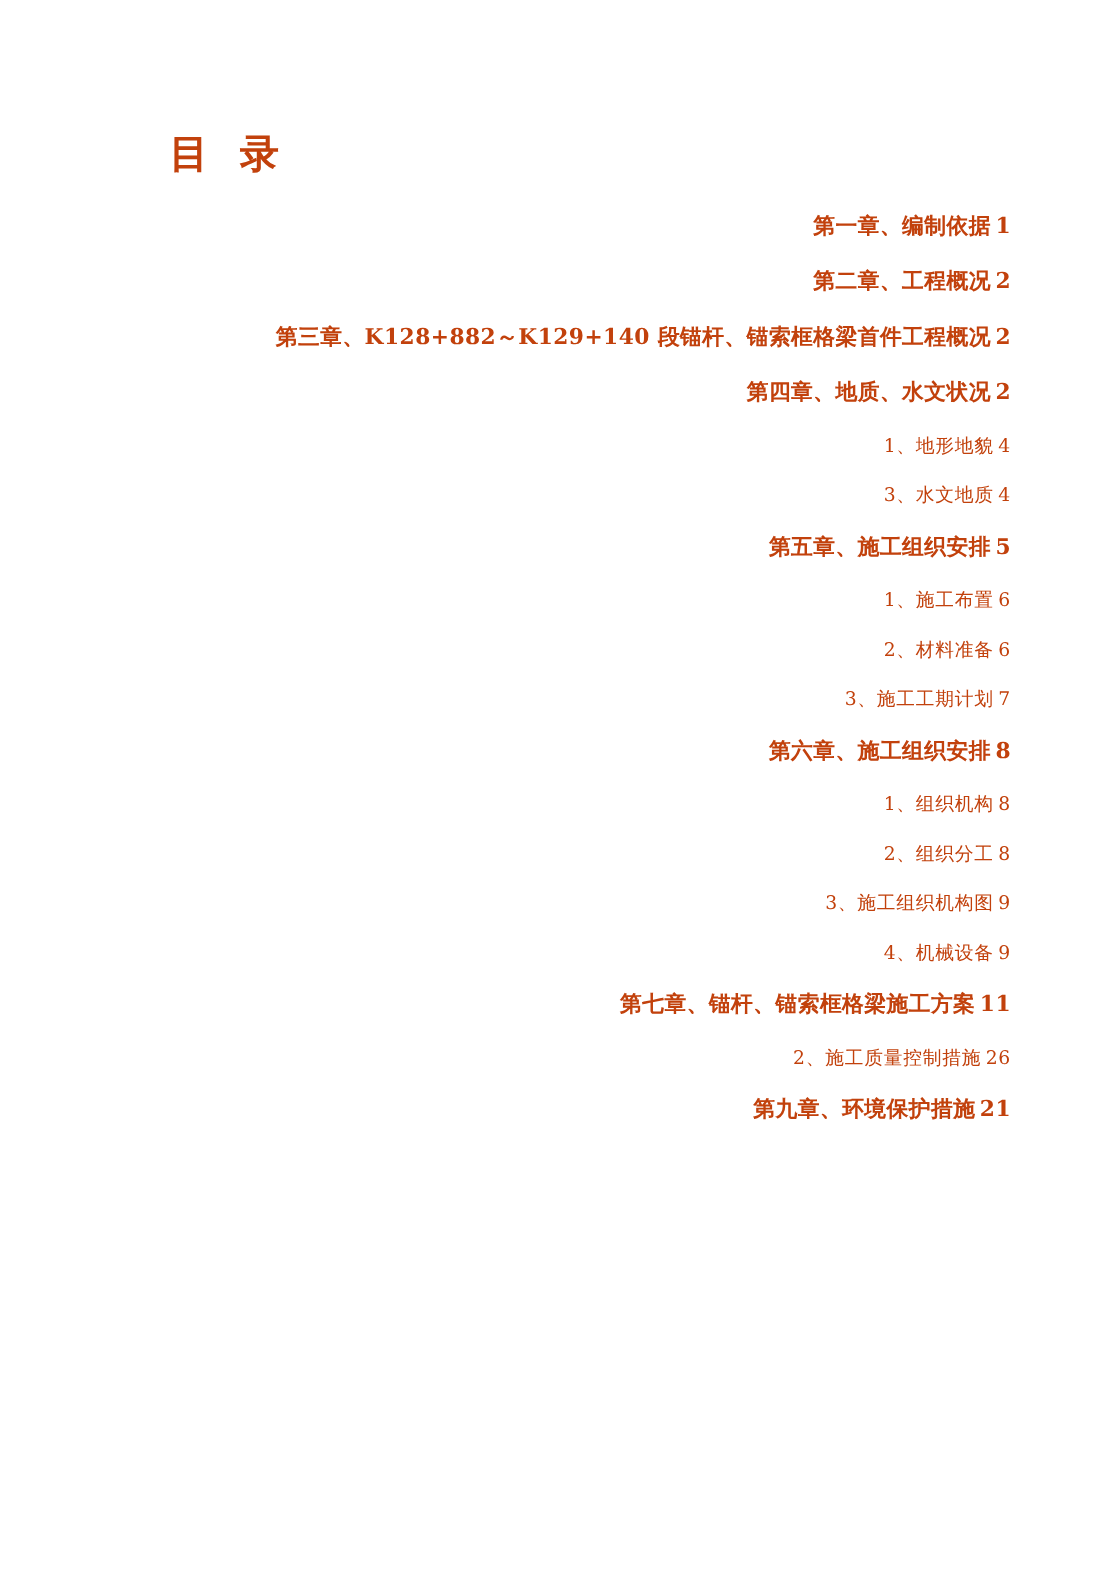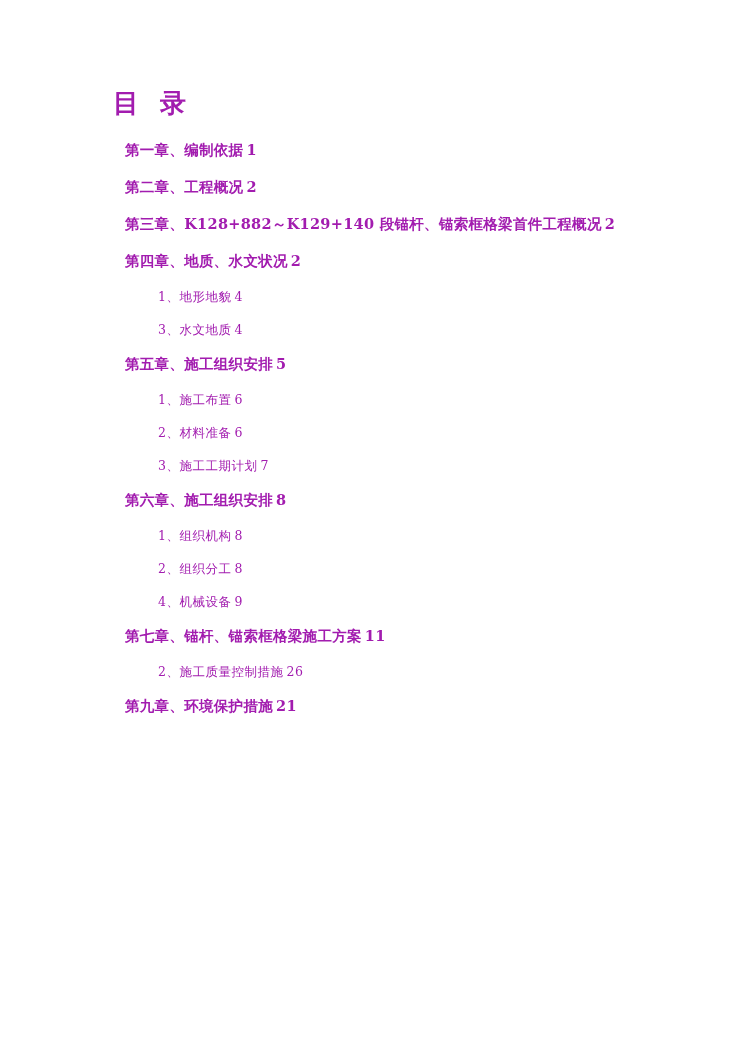--- a/index.html
+++ b/index.html
@@ -8,40 +8,41 @@
     background: #ffffff;
   }
   .page {
     position: relative;
     width: 744px;
     height: 1052px;
     background: #ffffff;
     box-sizing: border-box;
     overflow: hidden;
     font-family: "DejaVu Serif", "Liberation Serif", serif;
-    color: #a21caf;
+    color: #c2410c;
   }
   .content {
     position: absolute;
     left: 113px;
     top: 88px;
     right: 70px;
   }
   .doc-title {
     font-family: "DejaVu Serif", "Liberation Serif", serif;
     font-size: 26px;
     font-weight: bold;
     letter-spacing: 6px;
     margin: 0 0 22px 0;
     line-height: 1.2;
   }
   .toc-list {
     list-style: none;
-    margin: 12px;
+    margin: 0;
     padding: 0;
+    text-align: right;
   }
   .toc-entry {
     font-family: "DejaVu Serif", "Liberation Serif", serif;
     white-space: nowrap;
   }
   .toc-entry.level-1 {
     font-size: 14.5px;
     font-weight: bold;
     margin: 0 0 18px 0;
     letter-spacing: 0.3px;
@@ -74,19 +75,20 @@
         <li class="toc-entry level-1"><span class="label">第四章、地质、水文状况</span><span class="page-num">2</span></li>
         <li class="toc-entry level-2"><span class="label">1、地形地貌</span><span class="page-num">4</span></li>
         <li class="toc-entry level-2"><span class="label">3、水文地质</span><span class="page-num">4</span></li>
         <li class="toc-entry level-1"><span class="label">第五章、施工组织安排</span><span class="page-num">5</span></li>
         <li class="toc-entry level-2"><span class="label">1、施工布置</span><span class="page-num">6</span></li>
         <li class="toc-entry level-2"><span class="label">2、材料准备</span><span class="page-num">6</span></li>
         <li class="toc-entry level-2"><span class="label">3、施工工期计划</span><span class="page-num">7</span></li>
         <li class="toc-entry level-1"><span class="label">第六章、施工组织安排</span><span class="page-num">8</span></li>
         <li class="toc-entry level-2"><span class="label">1、组织机构</span><span class="page-num">8</span></li>
         <li class="toc-entry level-2"><span class="label">2、组织分工</span><span class="page-num">8</span></li>
+        <li class="toc-entry level-2"><span class="label">3、施工组织机构图</span><span class="page-num">9</span></li>
         <li class="toc-entry level-2"><span class="label">4、机械设备</span><span class="page-num">9</span></li>
         <li class="toc-entry level-1"><span class="label">第七章、锚杆、锚索框格梁施工方案</span><span class="page-num">11</span></li>
         <li class="toc-entry level-2"><span class="label">2、施工质量控制措施</span><span class="page-num">26</span></li>
         <li class="toc-entry level-1"><span class="label">第九章、环境保护措施</span><span class="page-num">21</span></li>
       </ul>
   </div>
 </div>
 
 </body></html>

